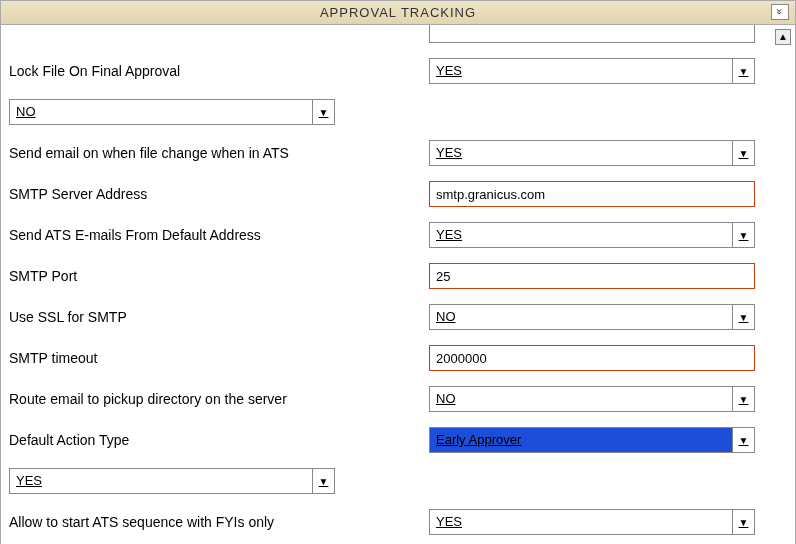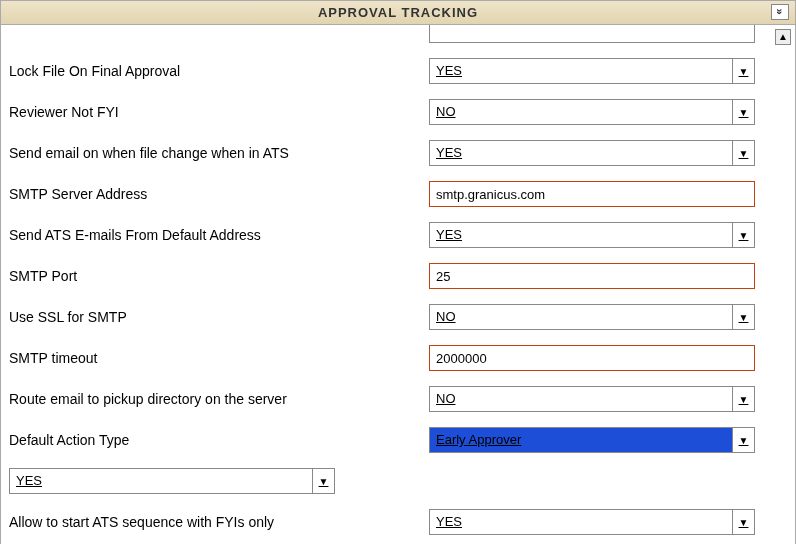--- a/index.html
+++ b/index.html
@@ -13,21 +13,21 @@
       overflow: hidden;
     }
     .panel {
       border: 1px solid #aaa;
       width: 796px;
     }
     .header {
       background: linear-gradient(#eee4c9, #e2d4af);
       border-bottom: 1px solid #aaa;
       text-align: center;
-      font-weight: bold;
+      font-weight: normal;
       font-size: 13px;
       letter-spacing: 1px;
       padding: 4px 12px;
       position: relative;
       color: #333;
     }
     .header-collapse {
       position: absolute;
       right: 6px;
       top: 3px;
@@ -141,21 +141,20 @@
         <div class="select">
           <div class="value">YES</div>
           <div class="arrow">
               <span>▼</span>
             </div>
         </div>
       </div>
     </div>
 
     <div class="row">
-      <div class="label">Reviewer Not FYI</div>
       <div class="field">
         <div class="select">
           <div class="value">NO</div>
           <div class="arrow">
               <span>▼</span>
             </div>
         </div>
       </div>
     </div>
 

